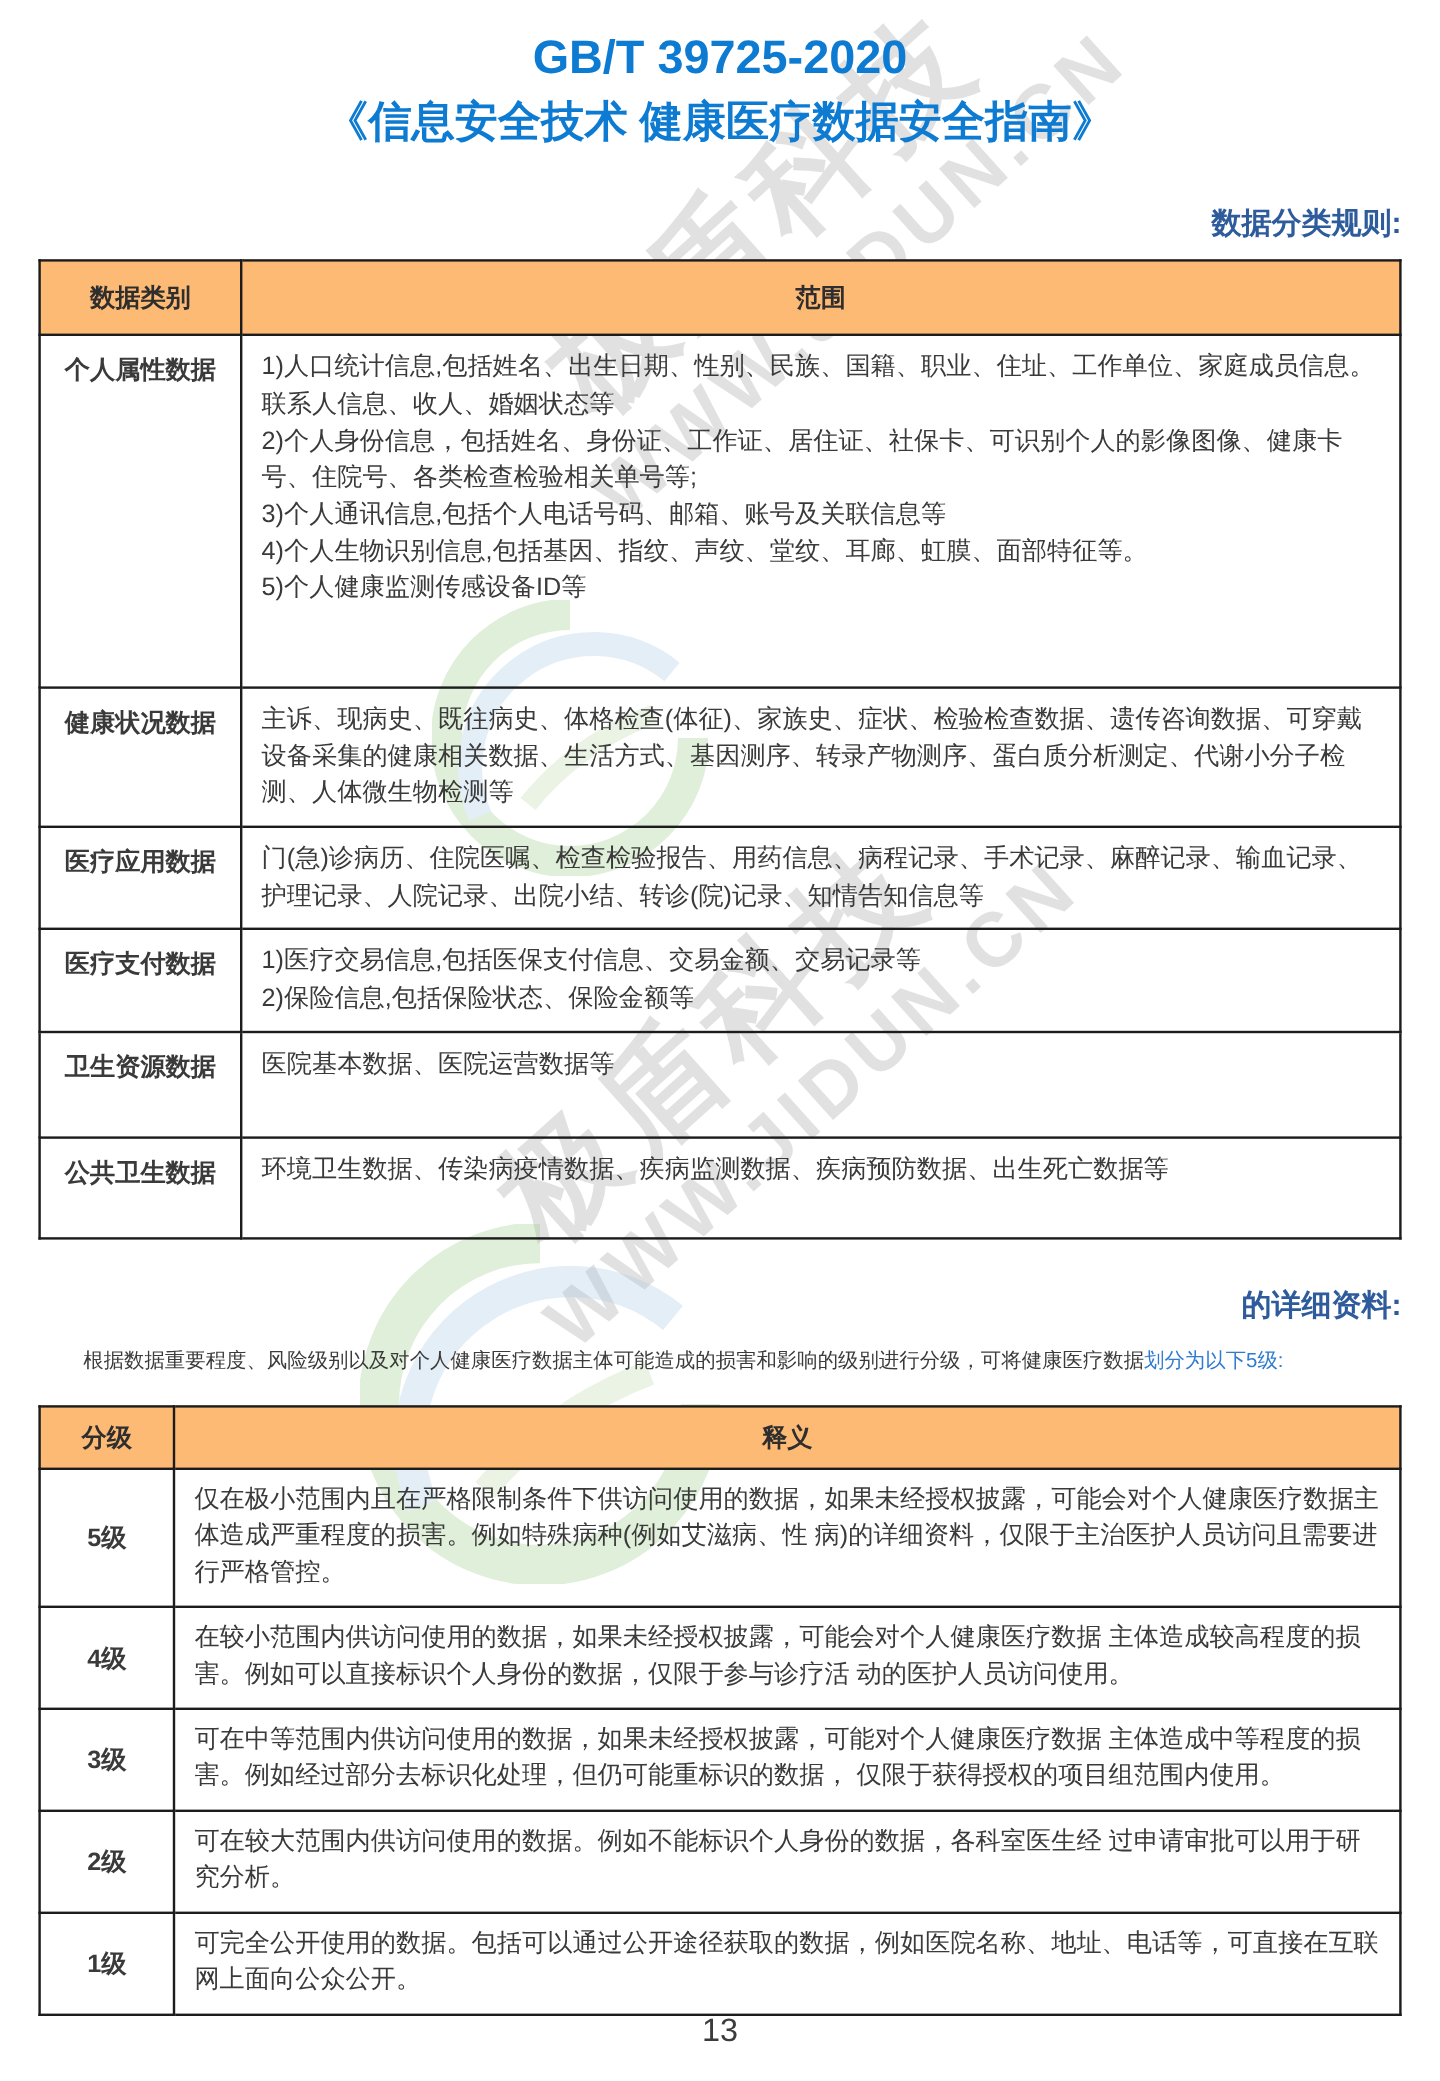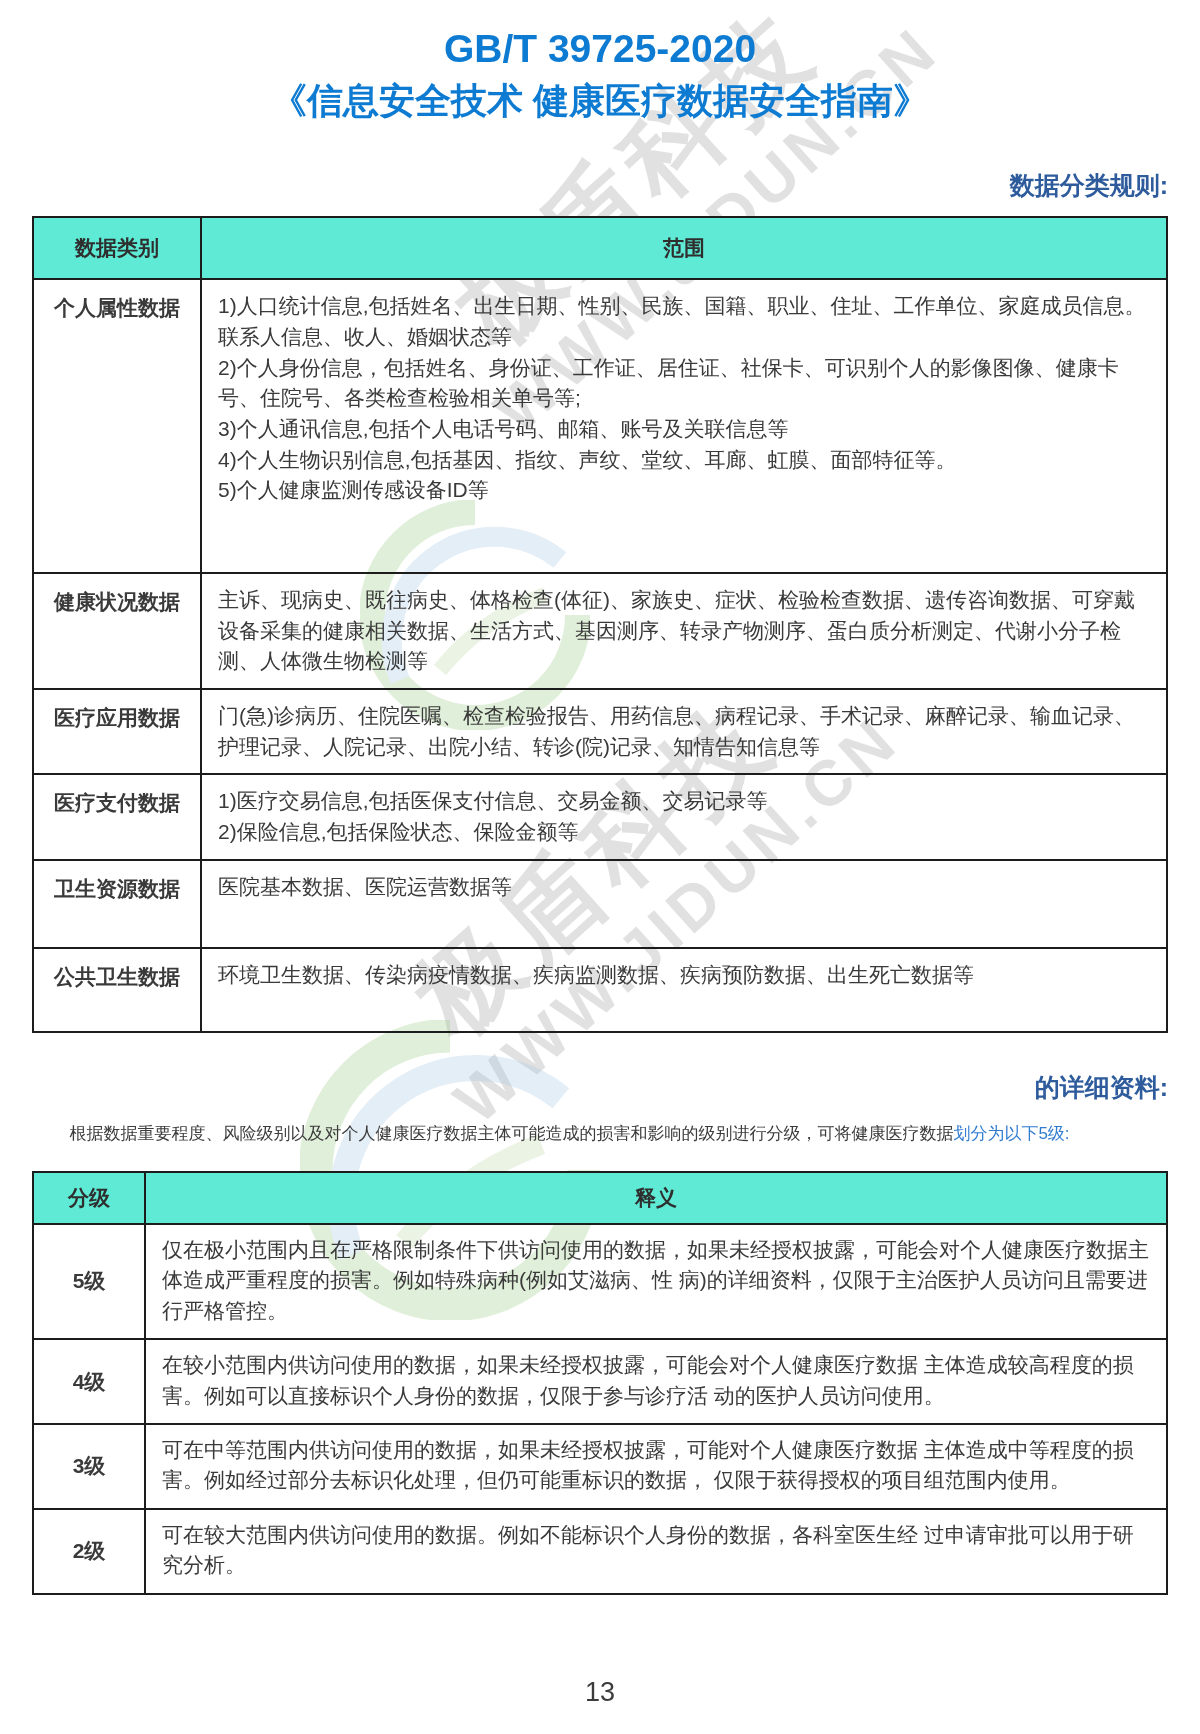--- a/index.html
+++ b/index.html
@@ -45,21 +45,21 @@
     width:100%;
     border-collapse:collapse;
     table-layout:fixed;
   }
   table.doc-table th, table.doc-table td{
     border:2px solid #1c1c1c;
     font-size:21px;
     vertical-align:top;
   }
   table.doc-table th{
-    background:#5eead4;
+    background:#fdba74;
     font-weight:bold;
     text-align:center;
     padding:16px 6px;
     color:#2e2e2e;
   }
   #classification-table col.c1{width:168px;}
   #grading-table col.c1{width:112px;}
   td.category-cell{
     text-align:center;
     padding:14px 4px;
@@ -201,18 +201,22 @@
           <td class="scope-cell">在较小范围内供访问使用的数据，如果未经授权披露，可能会对个人健康医疗数据 主体造成较高程度的损害。例如可以直接标识个人身份的数据，仅限于参与诊疗活 动的医护人员访问使用。</td>
         </tr>
         <tr>
           <td class="category-cell">3级</td>
           <td class="scope-cell">可在中等范围内供访问使用的数据，如果未经授权披露，可能对个人健康医疗数据 主体造成中等程度的损害。例如经过部分去标识化处理，但仍可能重标识的数据， 仅限于获得授权的项目组范围内使用。</td>
         </tr>
         <tr>
           <td class="category-cell">2级</td>
           <td class="scope-cell">可在较大范围内供访问使用的数据。例如不能标识个人身份的数据，各科室医生经 过申请审批可以用于研究分析。</td>
         </tr>
+        <tr>
+          <td class="category-cell">1级</td>
+          <td class="scope-cell">可完全公开使用的数据。包括可以通过公开途径获取的数据，例如医院名称、地址、电话等，可直接在互联网上面向公众公开。</td>
+        </tr>
       </tbody>
   </table>
 
 </div>
 
 <div class="page-number">13</div>
 
 </body></html>

